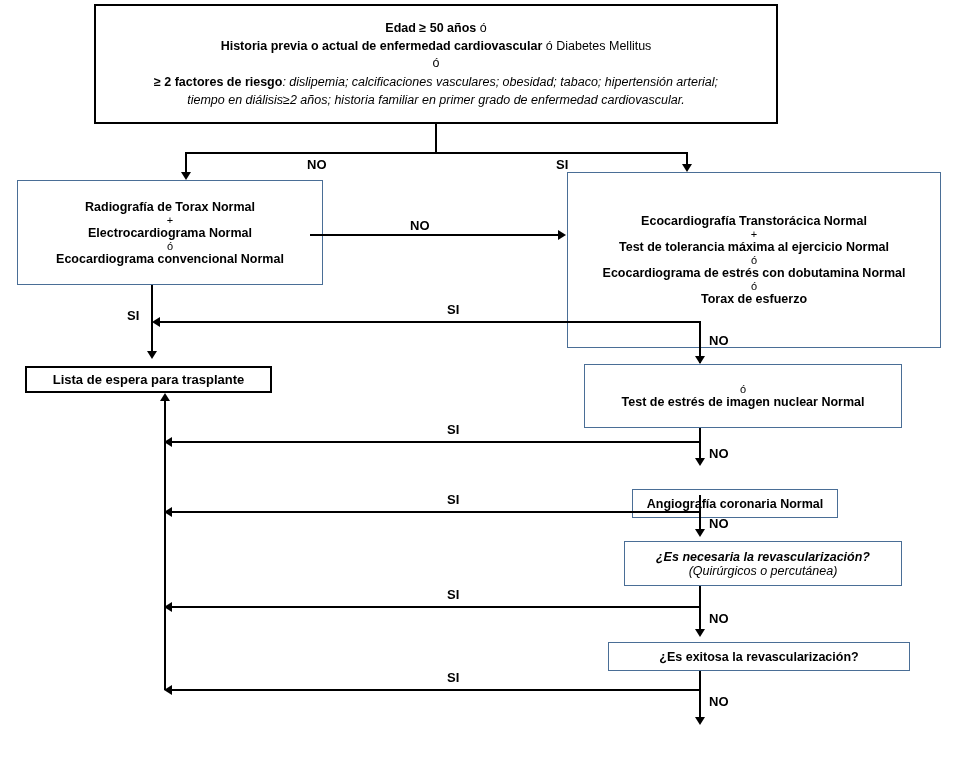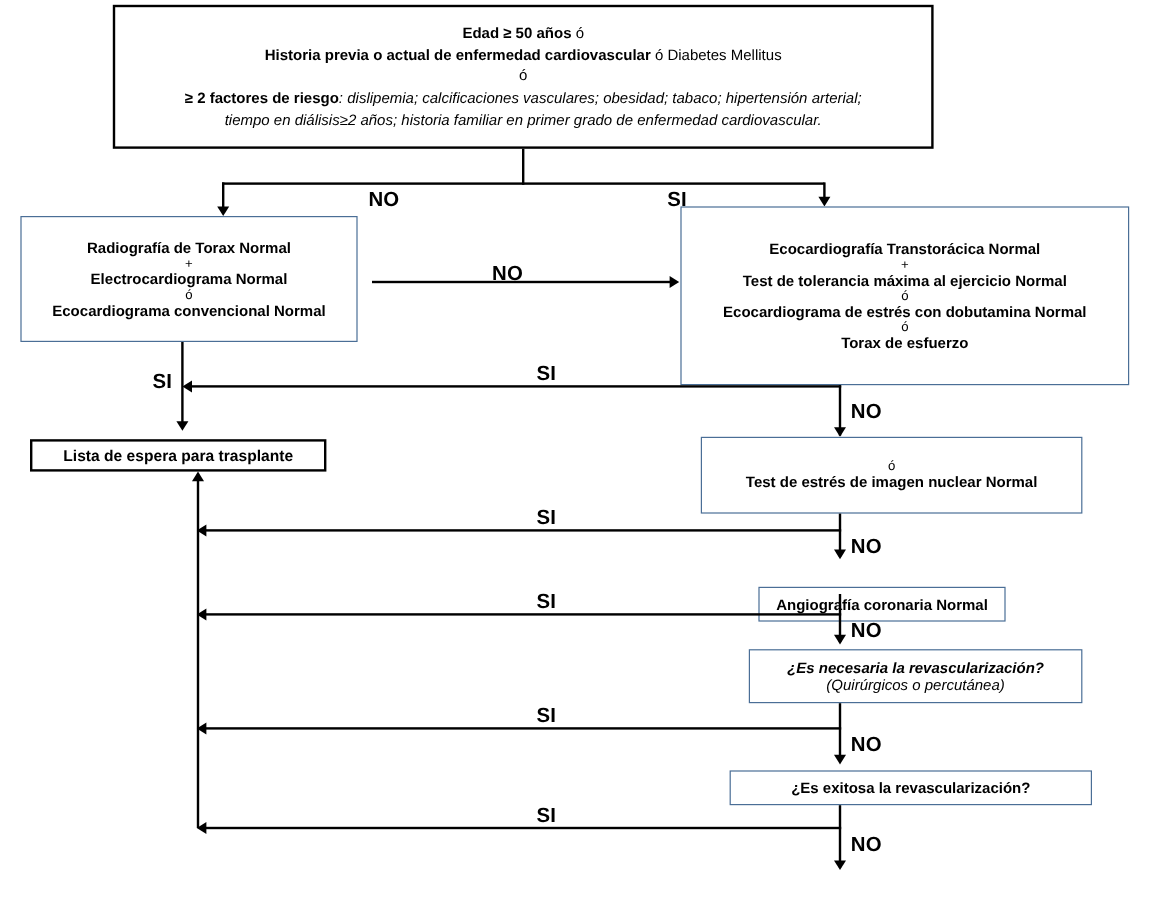--- a/index.html
+++ b/index.html
@@ -31,21 +31,21 @@
   }
   .box.black {
     border: 2px solid #000000;
   }
   .b  { font-weight: bold; }
   .it { font-style: italic; font-weight: normal; }
   .o  { font-weight: normal; }
   .edge-label {
     position: absolute;
     font-weight: bold;
-    font-size: 17px;
+    font-size: 13px;
     color: #000000;
     letter-spacing: 0.2px;
   }
   .conn {
     position: absolute;
     background: #000000;
   }
   .conn.h { height: 2px; }
   .conn.v { width: 2px; }
   .arrow {
@@ -102,39 +102,39 @@
 
   <div class="conn v" style="left:185px; top:152px; height:22px;"></div>
   <div class="arrow down" style="left:181px; top:172px;"></div>
 
   <div class="conn v" style="left:686px; top:152px; height:14px;"></div>
   <div class="arrow down" style="left:682px; top:164px;"></div>
 
   <div class="edge-label" style="left:307px; top:157px;">NO</div>
   <div class="edge-label" style="left:556px; top:157px;">SI</div>
 
-  <div class="box blue" style="left:17px; top:180px; width:281px; height:105px;">
+  <div class="box blue" style="left:17px; top:180px; width:306px; height:105px;">
     <div class="txt-wrap" style="font-size:12.5px;">
       <div class="b">Radiografía de Torax Normal</div>
       <div class="o" style="font-size:11px;">+</div>
       <div class="b">Electrocardiograma Normal</div>
       <div class="o" style="font-size:11px;">ó</div>
       <div class="b">Ecocardiograma convencional Normal</div>
     </div>
   </div>
 
   <div class="conn h" style="left:310px; top:234px; width:250px;"></div>
   <div class="arrow right" style="left:558px; top:230px;"></div>
   <div class="edge-label" style="left:410px; top:218px;">NO</div>
 
   <div class="conn v" style="left:151px; top:285px; height:68px;"></div>
   <div class="arrow down" style="left:147px; top:351px;"></div>
   <div class="edge-label" style="left:127px; top:308px;">SI</div>
 
-  <div class="box blue" style="left:567px; top:172px; width:374px; height:149px;">
+  <div class="box blue" style="left:567px; top:172px; width:374px; height:176px;">
     <div class="txt-wrap" style="font-size:12.5px;">
       <div class="b">Ecocardiografía Transtorácica Normal</div>
       <div class="o" style="font-size:11px;">+</div>
       <div class="b">Test de tolerancia máxima al ejercicio Normal</div>
       <div class="o" style="font-size:11px;">ó</div>
       <div class="b">Ecocardiograma de estrés con dobutamina Normal</div>
       <div class="o" style="font-size:11px;">ó</div>
       <div class="b">Torax de esfuerzo</div>
     </div>
   </div>

